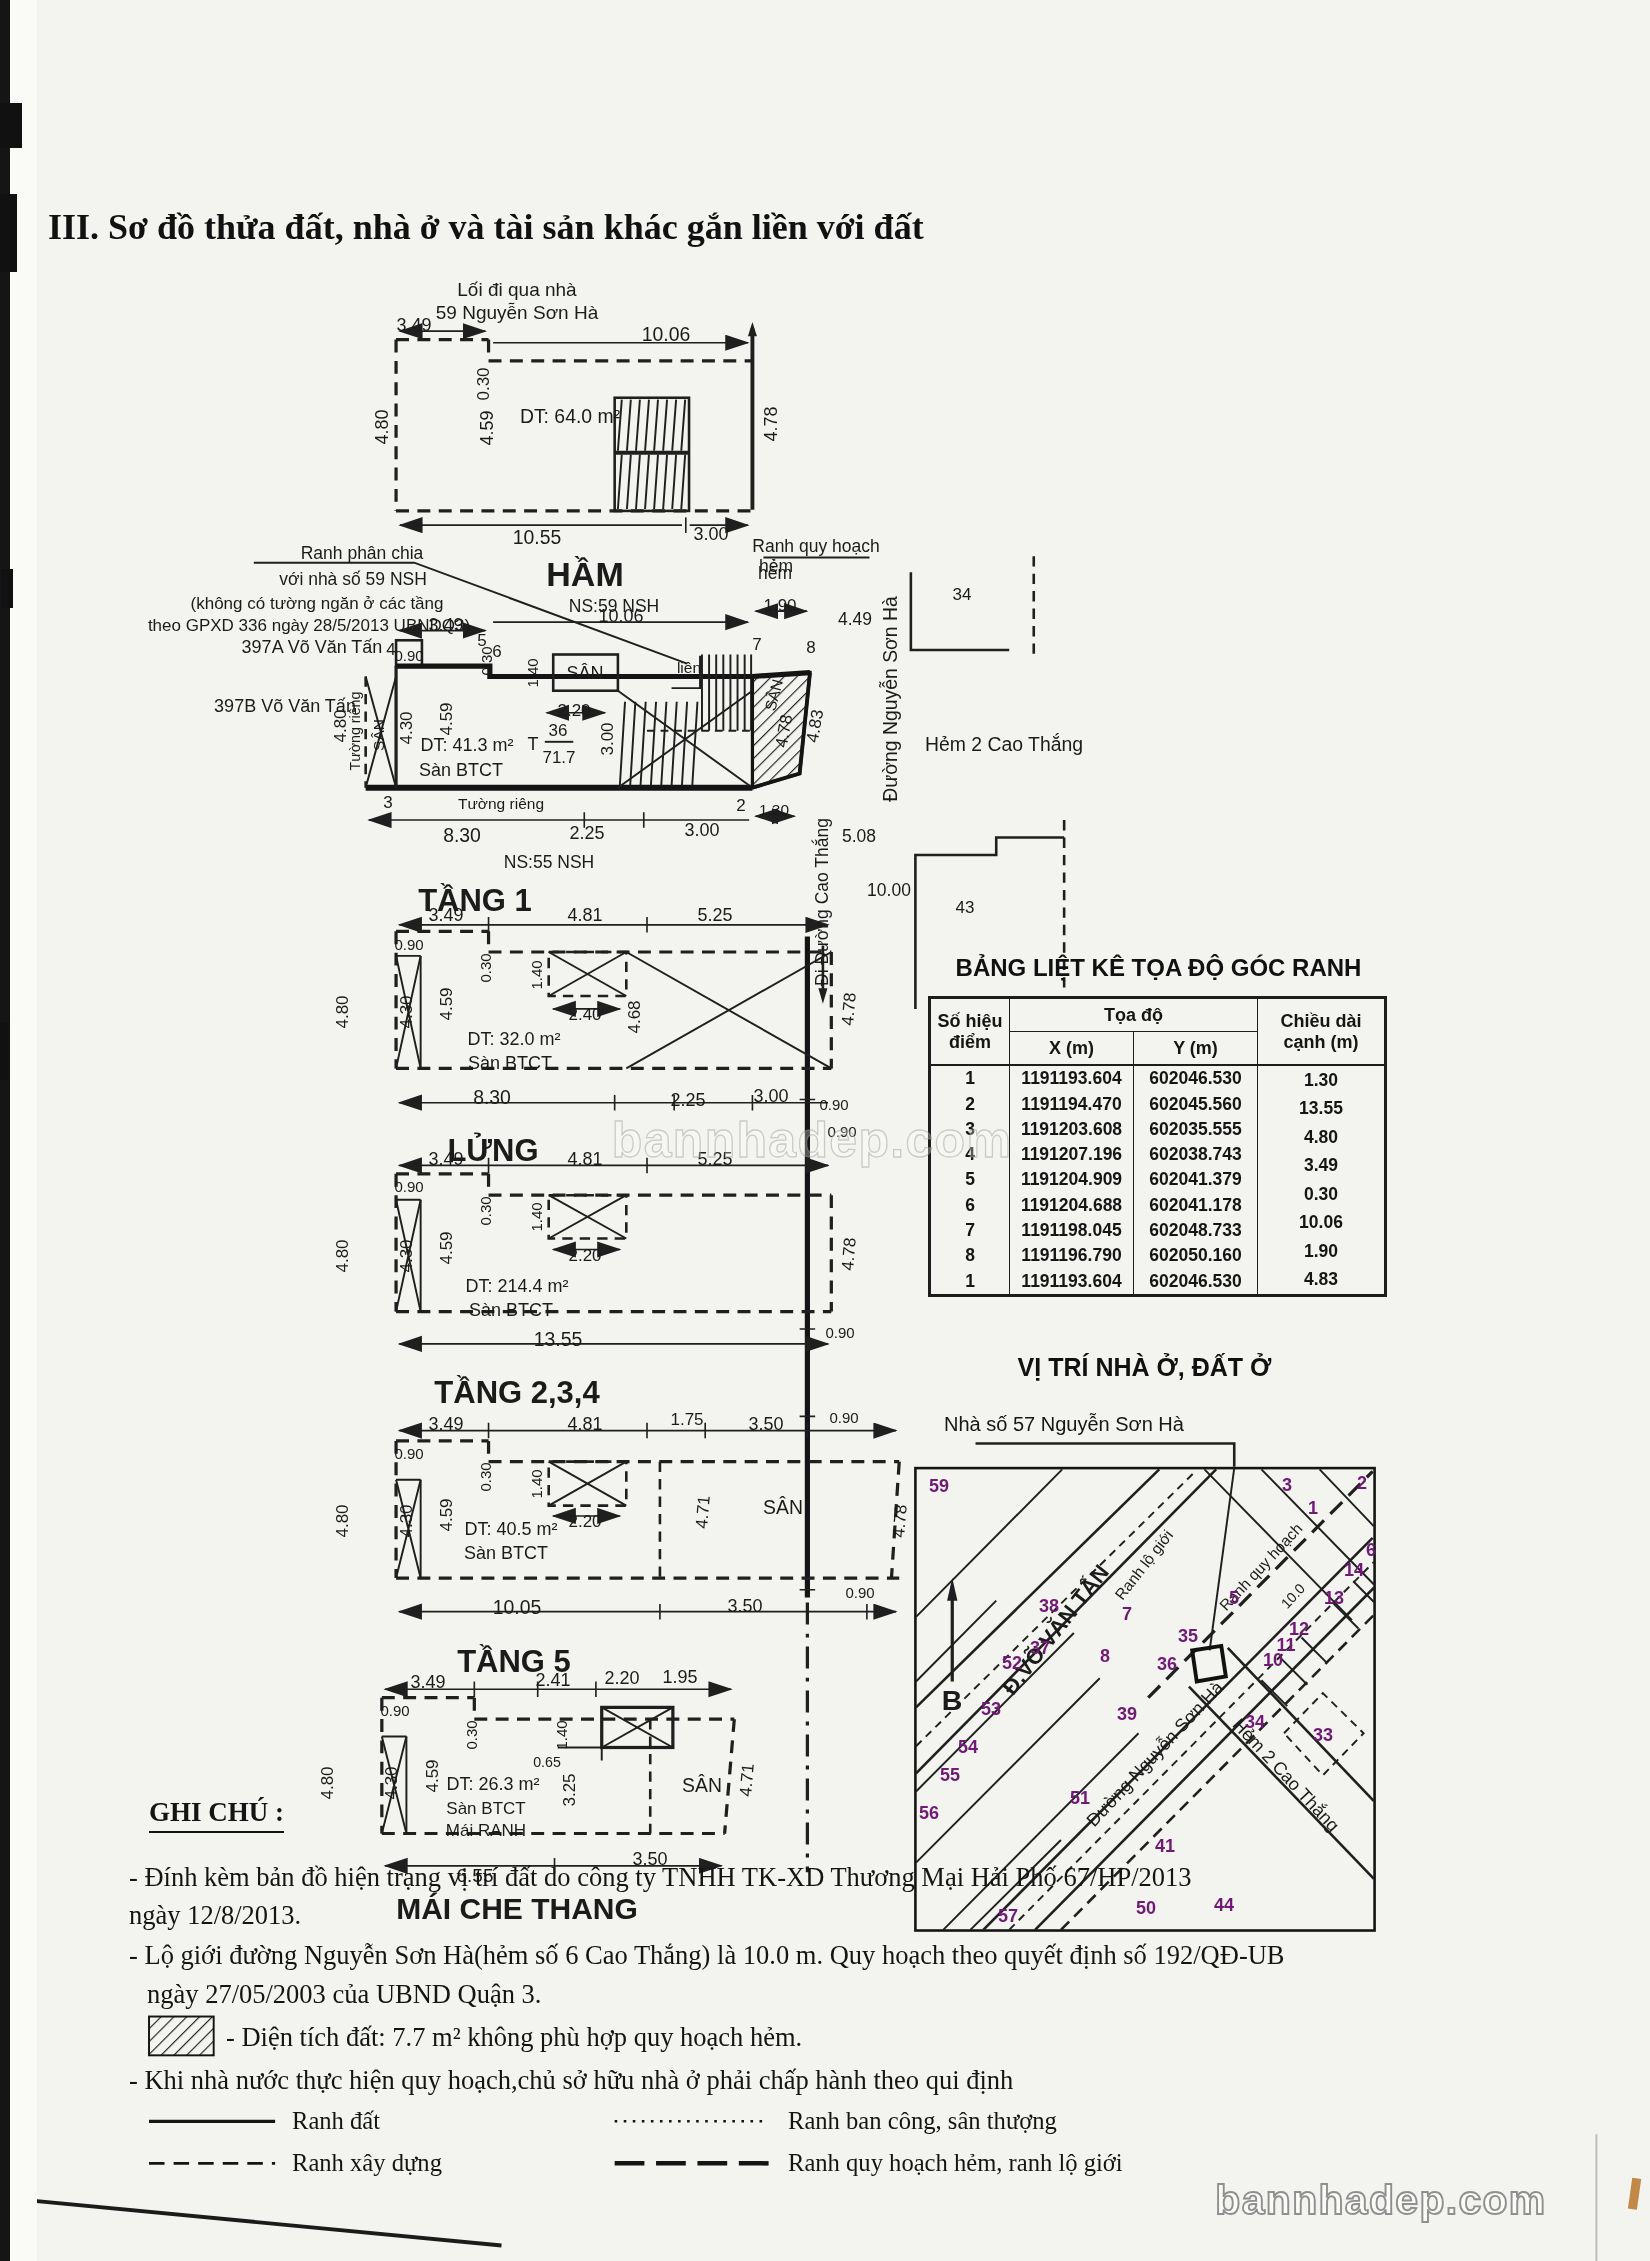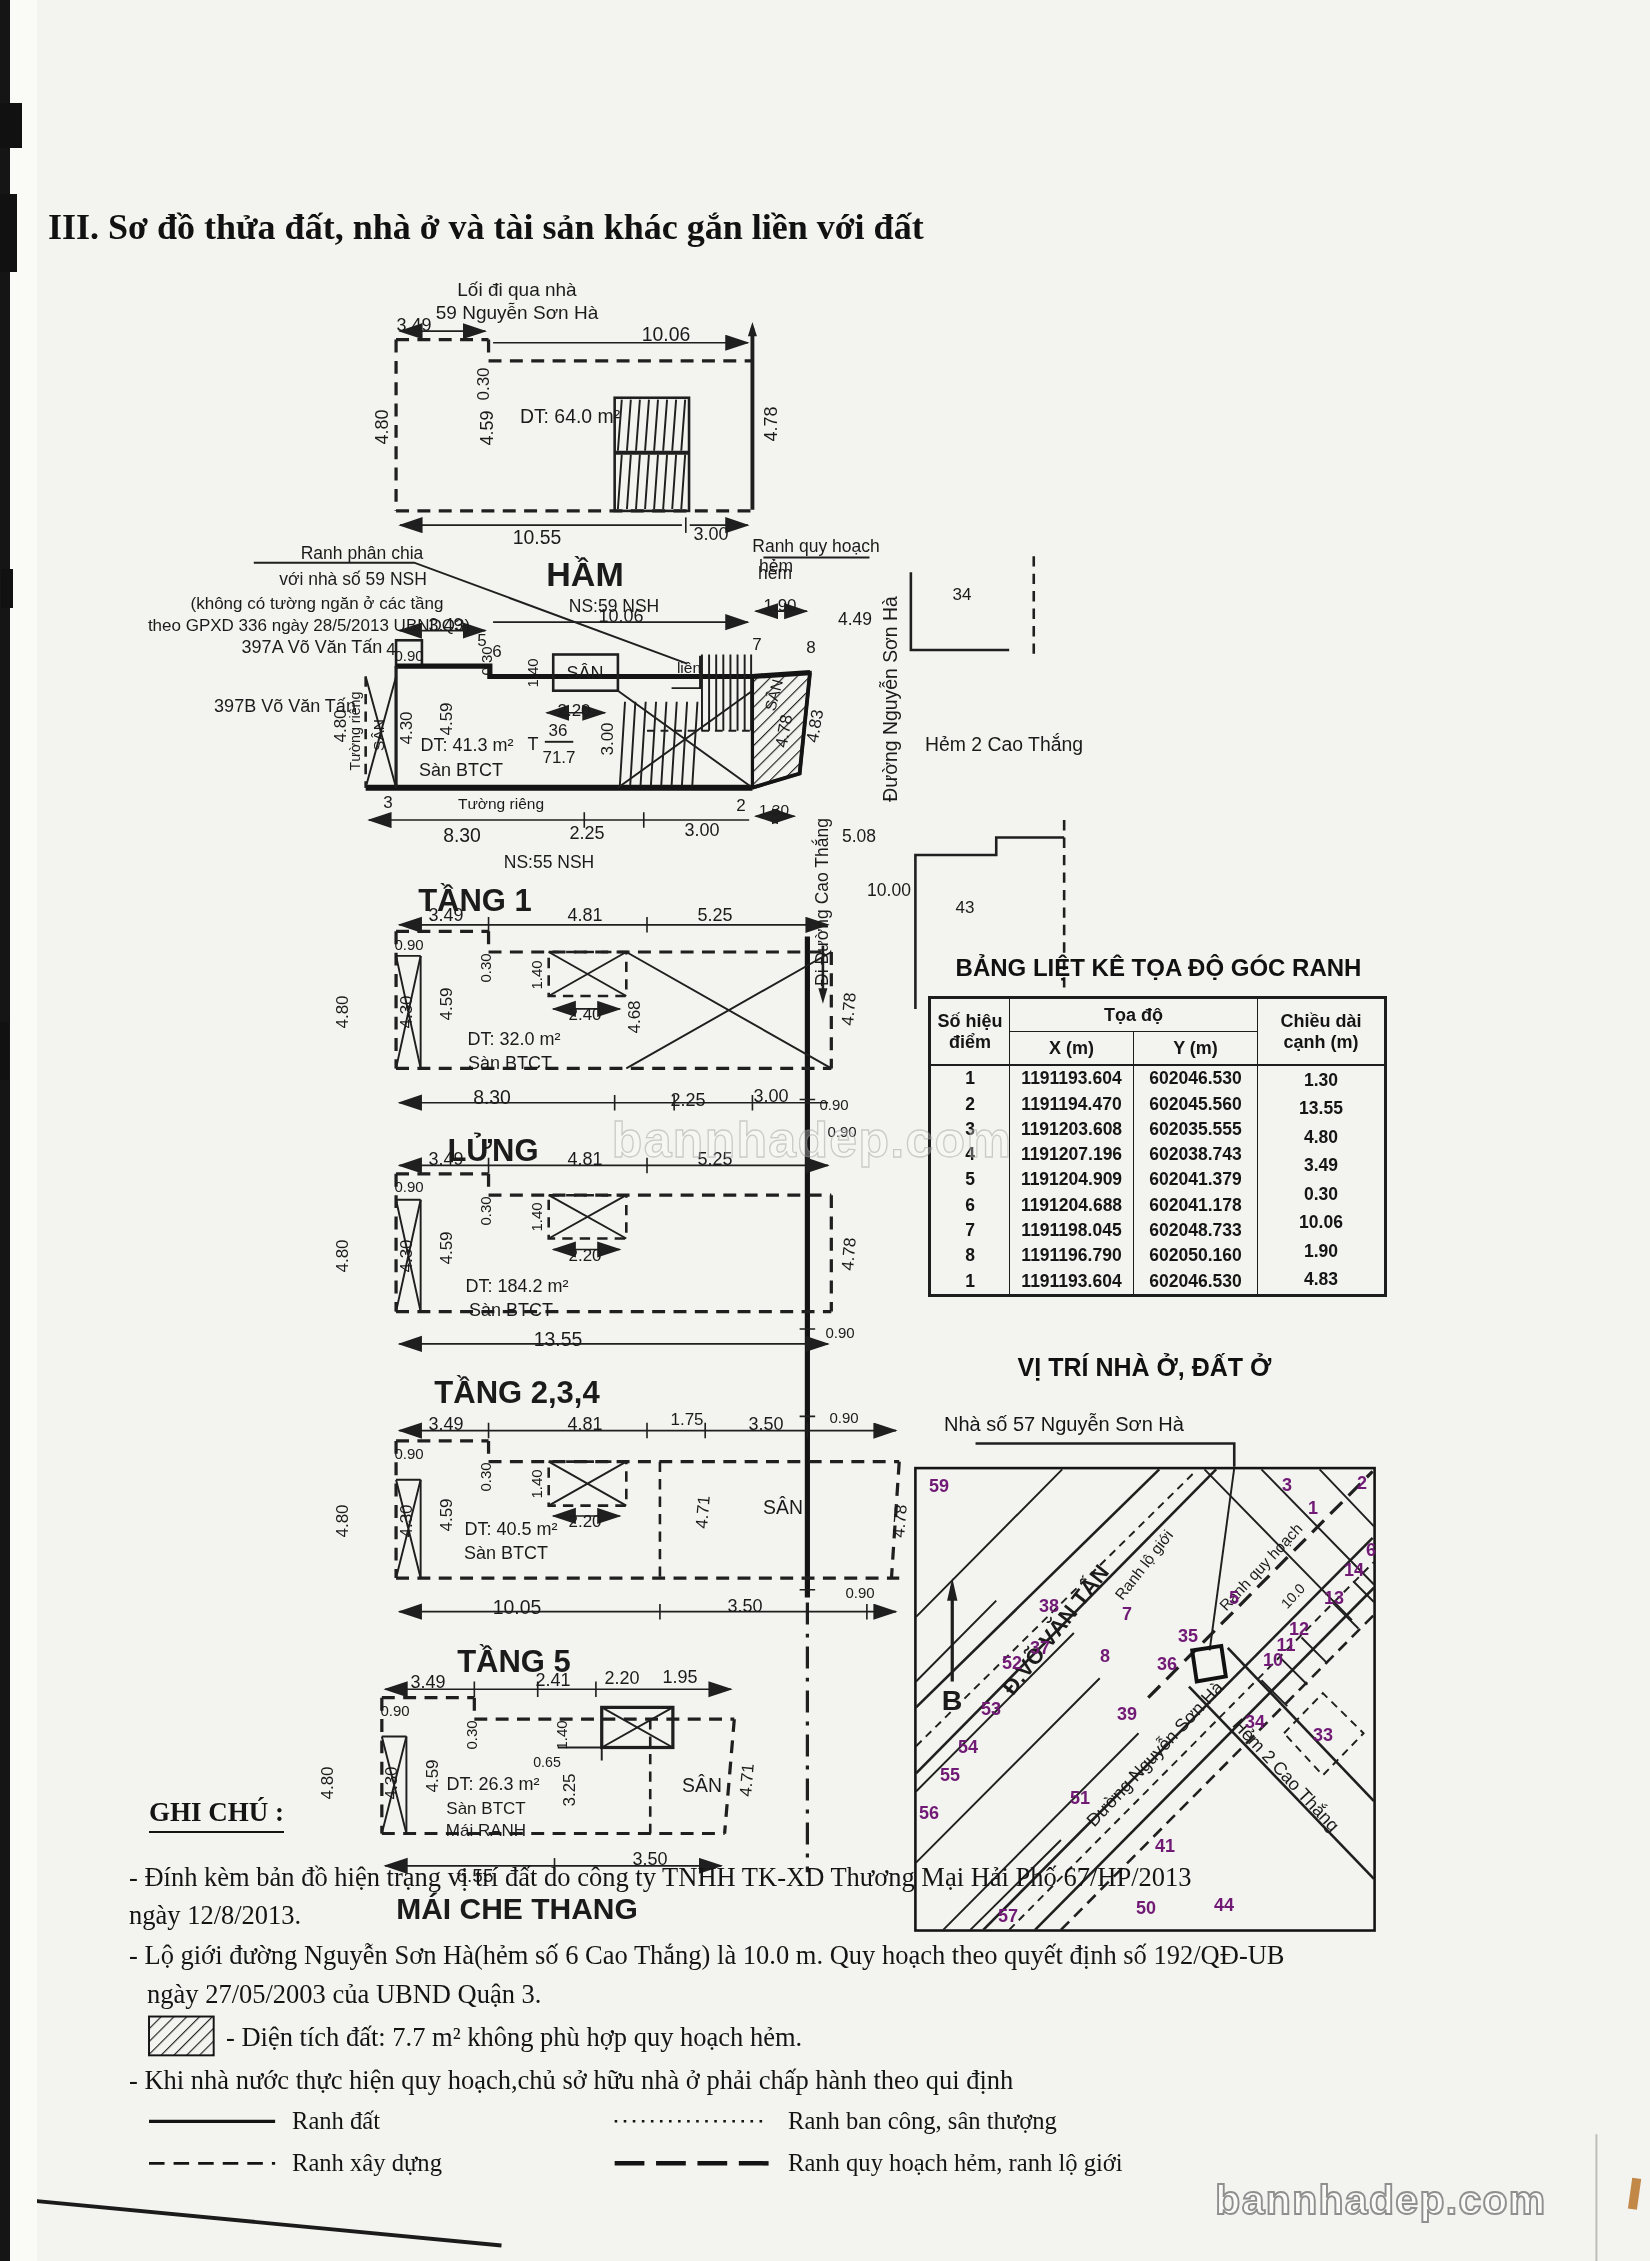--- a/index.html
+++ b/index.html
@@ -301,21 +301,21 @@
       <span class="lbl" style="left: 585px; top: 1159px; font-size: 18px;">4.81</span>
       <span class="lbl" style="left: 715px; top: 1159px; font-size: 18px;">5.25</span>
       <span class="lbl" style="left: 842px; top: 1131px; font-size: 15px;">0.90</span>
       <span class="lbl" style="left: 409px; top: 1186px; font-size: 15px;">0.90</span>
       <span class="lbl" style="left: 485px; top: 1211px; font-size: 15px; transform: translate(-50%, -50%) rotate(-90deg);">0.30</span>
       <span class="lbl" style="left: 536px; top: 1217px; font-size: 15px; transform: translate(-50%, -50%) rotate(-90deg);">1.40</span>
       <span class="lbl" style="left: 585px; top: 1255px; font-size: 17px;">2.20</span>
       <span class="lbl" style="left: 342px; top: 1256px; font-size: 17px; transform: translate(-50%, -50%) rotate(-90deg);">4.80</span>
       <span class="lbl" style="left: 406px; top: 1256px; font-size: 17px; transform: translate(-50%, -50%) rotate(-90deg);">4.30</span>
       <span class="lbl" style="left: 446px; top: 1248px; font-size: 17px; transform: translate(-50%, -50%) rotate(-90deg);">4.59</span>
-      <span class="lbl" style="left: 517px; top: 1286px; font-size: 18px;">DT: 184.2 m²</span>
+      <span class="lbl" style="left: 517px; top: 1286px; font-size: 18px;">DT: 214.4 m²</span>
       <span class="lbl" style="left: 511px; top: 1310px; font-size: 18px;">Sàn BTCT</span>
       <span class="lbl" style="left: 849px; top: 1254px; font-size: 17px; transform: translate(-50%, -50%) rotate(-85deg);">4.78</span>
       <span class="lbl" style="left: 558px; top: 1340px; font-size: 19.4px;">13.55</span>
       <span class="lbl" style="left: 840px; top: 1332px; font-size: 15px;">0.90</span>
       <span class="lbl" style="left: 844px; top: 1417px; font-size: 15px;">0.90</span>
       <span class="lbl bold" style="left: 517px; top: 1392px; font-size: 31px;">TẦNG 2,3,4</span>
       <span class="lbl" style="left: 446px; top: 1424px; font-size: 18px;">3.49</span>
       <span class="lbl" style="left: 585px; top: 1424px; font-size: 18px;">4.81</span>
       <span class="lbl" style="left: 687px; top: 1419px; font-size: 17px;">1.75</span>
       <span class="lbl" style="left: 766px; top: 1424px; font-size: 18px;">3.50</span>

